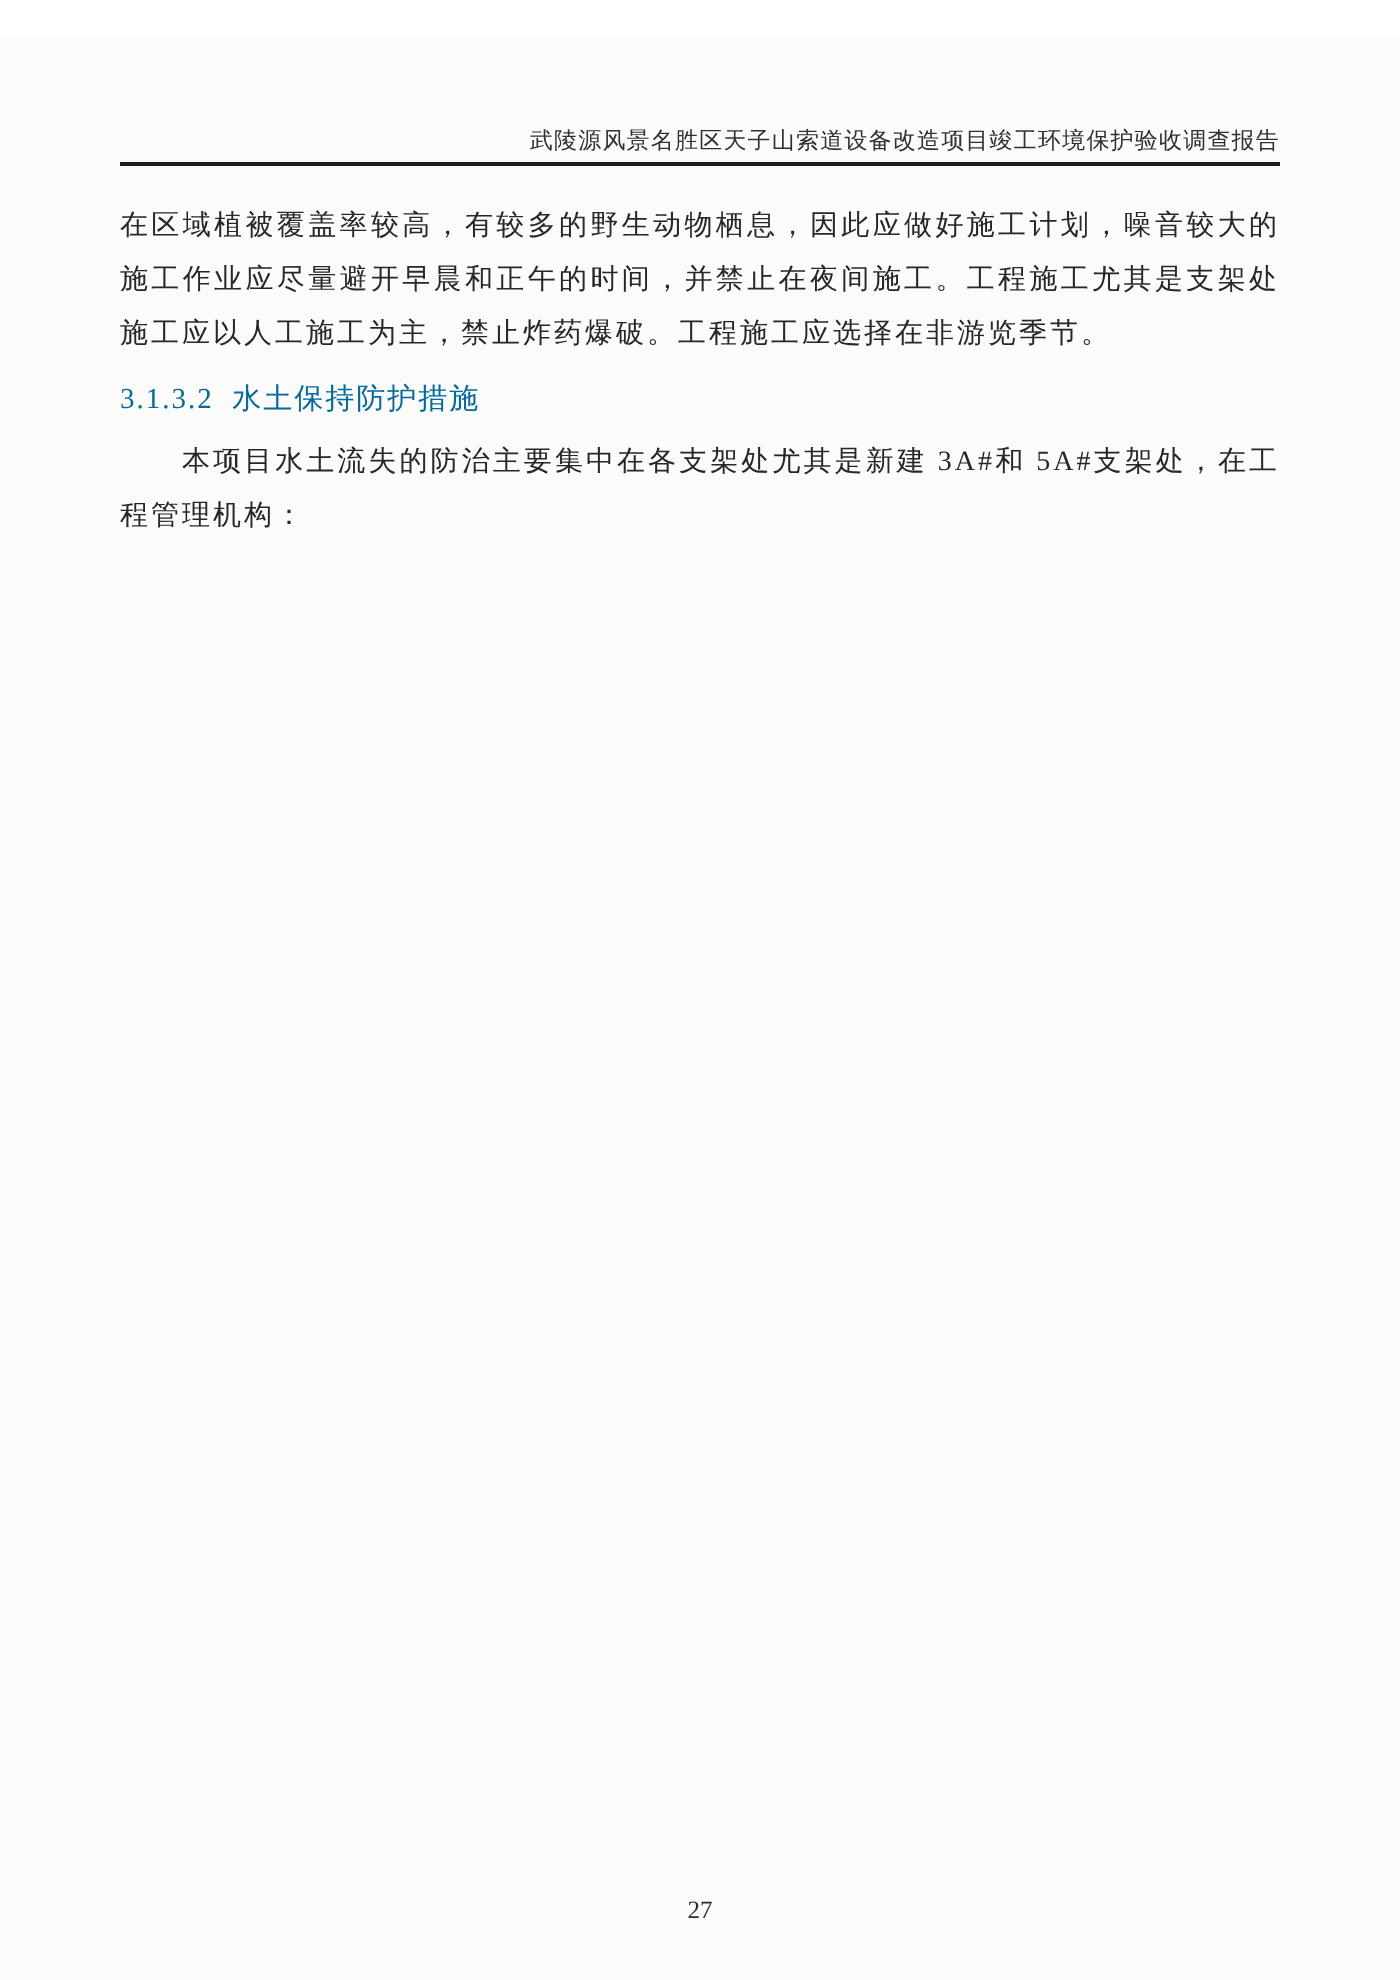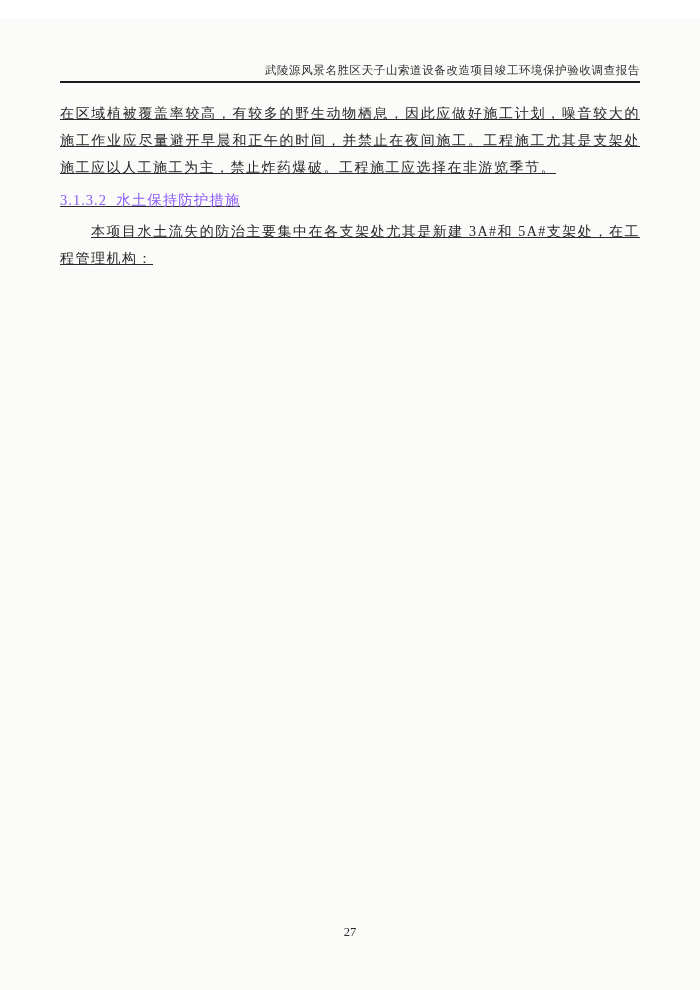--- a/index.html
+++ b/index.html
@@ -30,45 +30,44 @@
     white-space: nowrap;
   }
   .header-rule {
     margin: 3px 60px 0 60px;
     height: 0;
     border-bottom: 2px solid #1d1d1d;
   }
   .content {
     margin: 17px 60px 0 60px;
     width: 580px;
-    text-decoration: underline;
   }
   .para {
     margin: 0;
     font-size: 14px;
     line-height: 27px;
     letter-spacing: 1.5px;
     text-align: justify;
     color: #272727;
   }
   .para.indent {
     text-indent: 31px;
   }
   .section-heading {
     margin: 6px 0 4px 0;
     font-size: 14.5px;
     font-weight: normal;
     line-height: 27px;
     letter-spacing: 1px;
-    color: #8b5cf6;
+    color: #0369a1;
     white-space: pre-wrap;
   }
   .footer {
     position: absolute;
-    bottom: 68px;
+    bottom: 44px;
     left: 0;
     width: 100%;
     text-align: center;
   }
   .page-number {
     font-size: 12.5px;
     color: #2a2a2a;
   }
 </style>
 </head>

